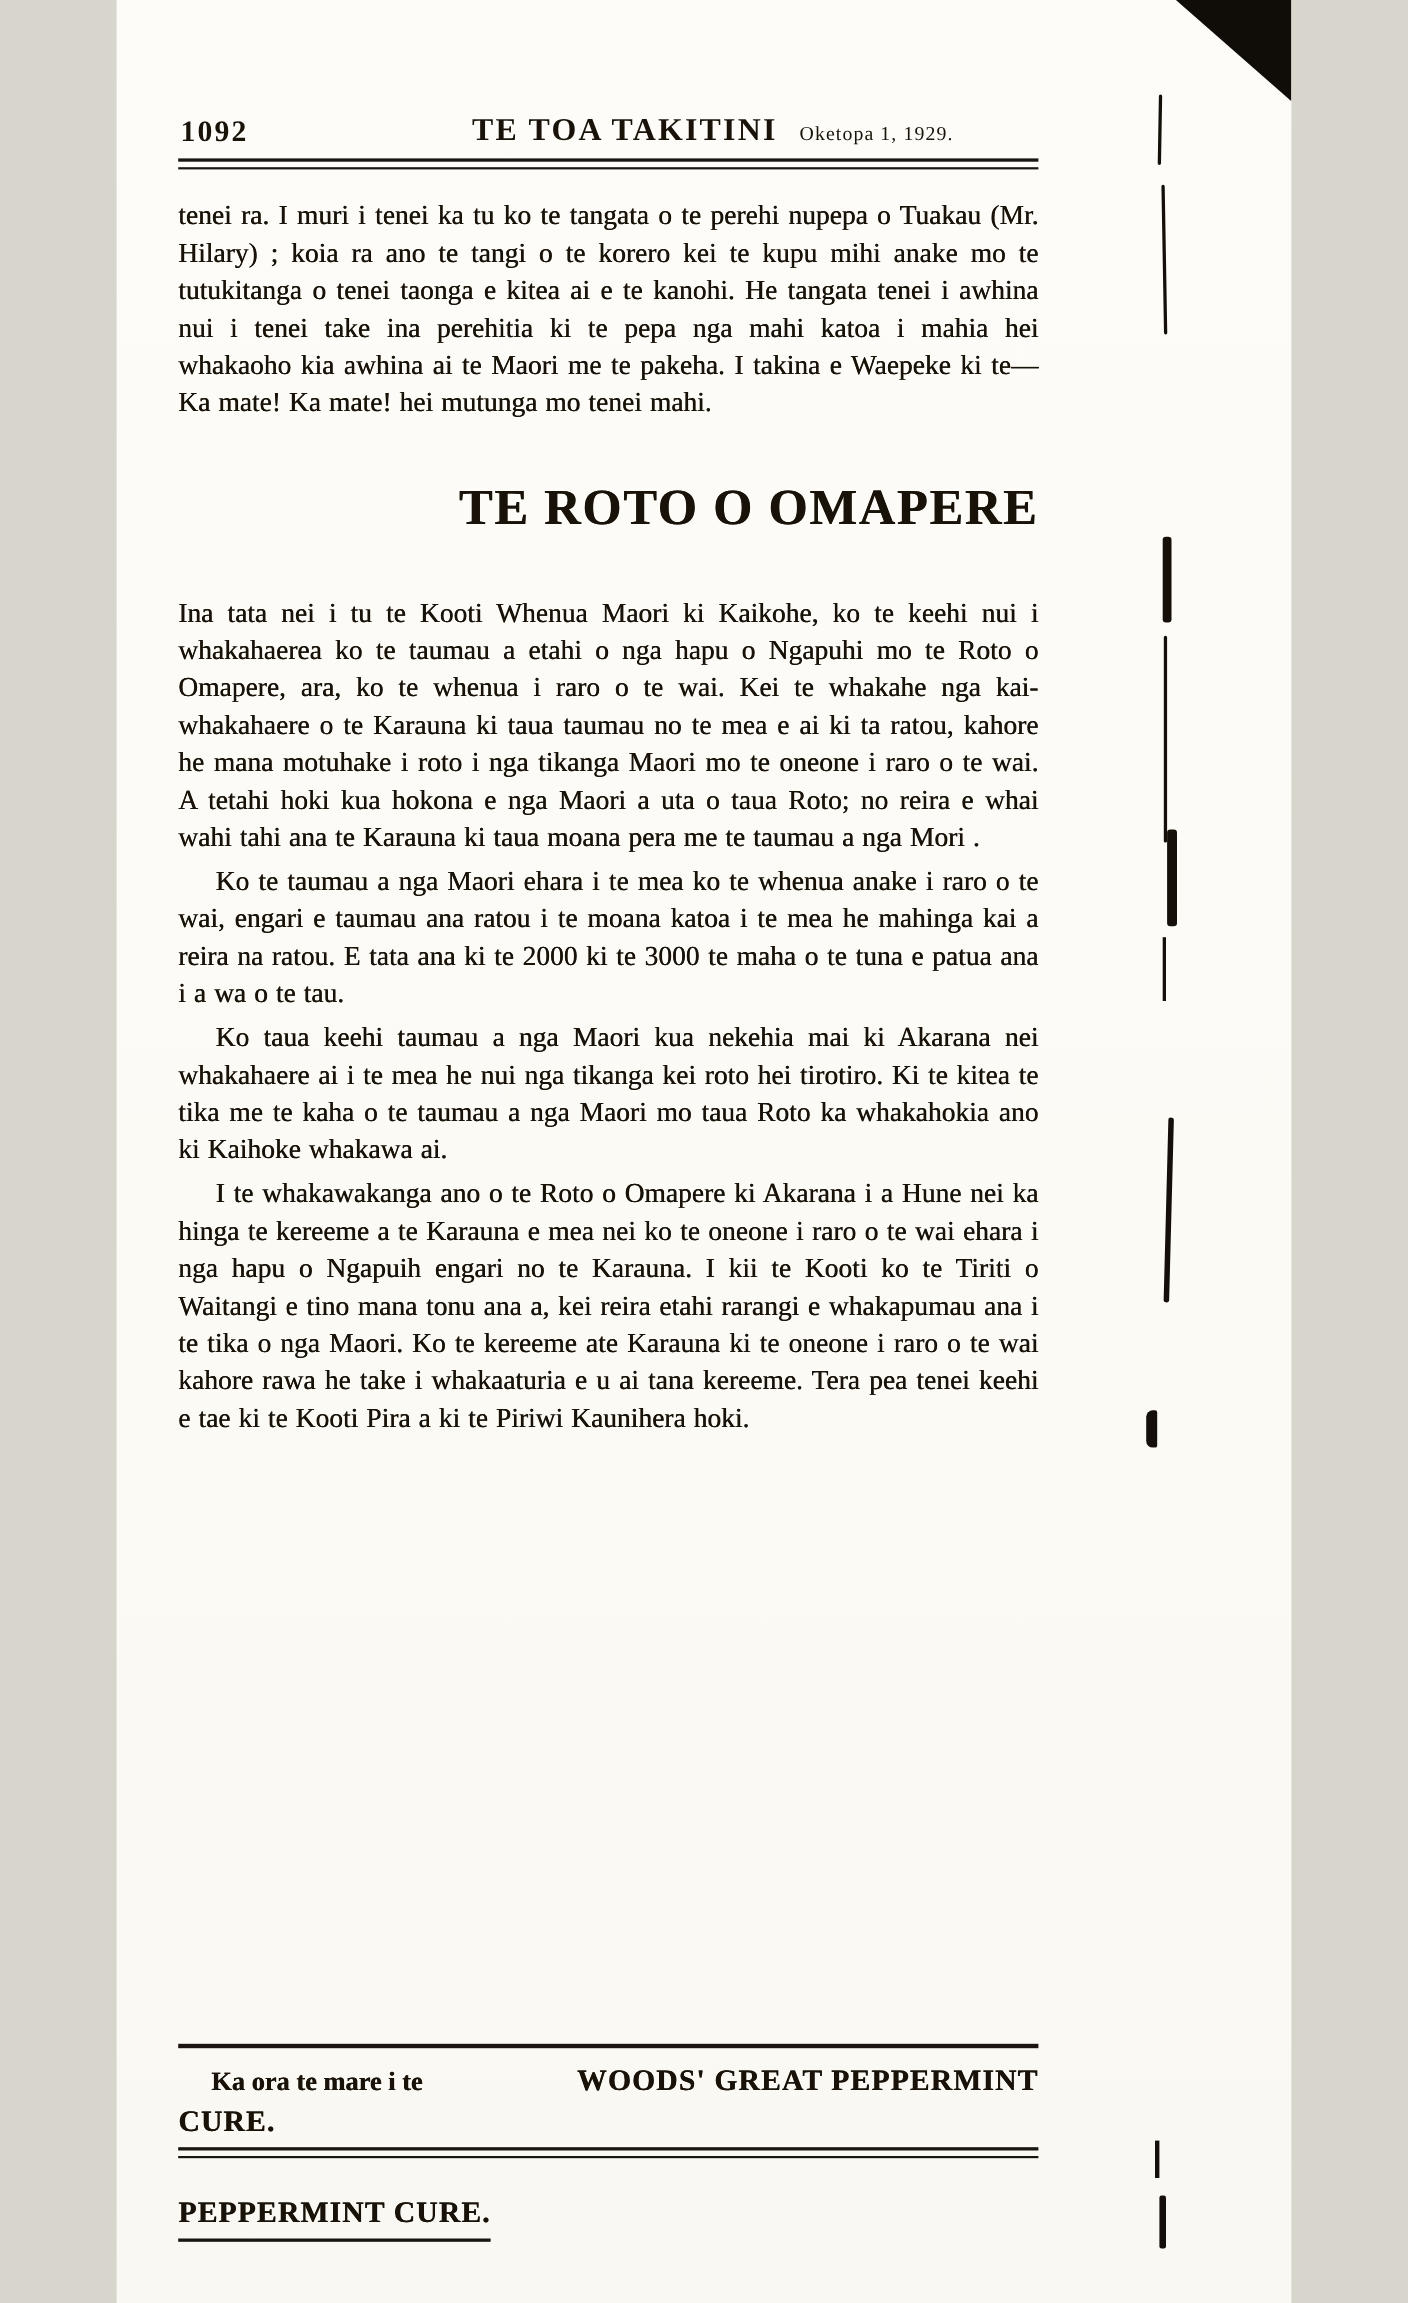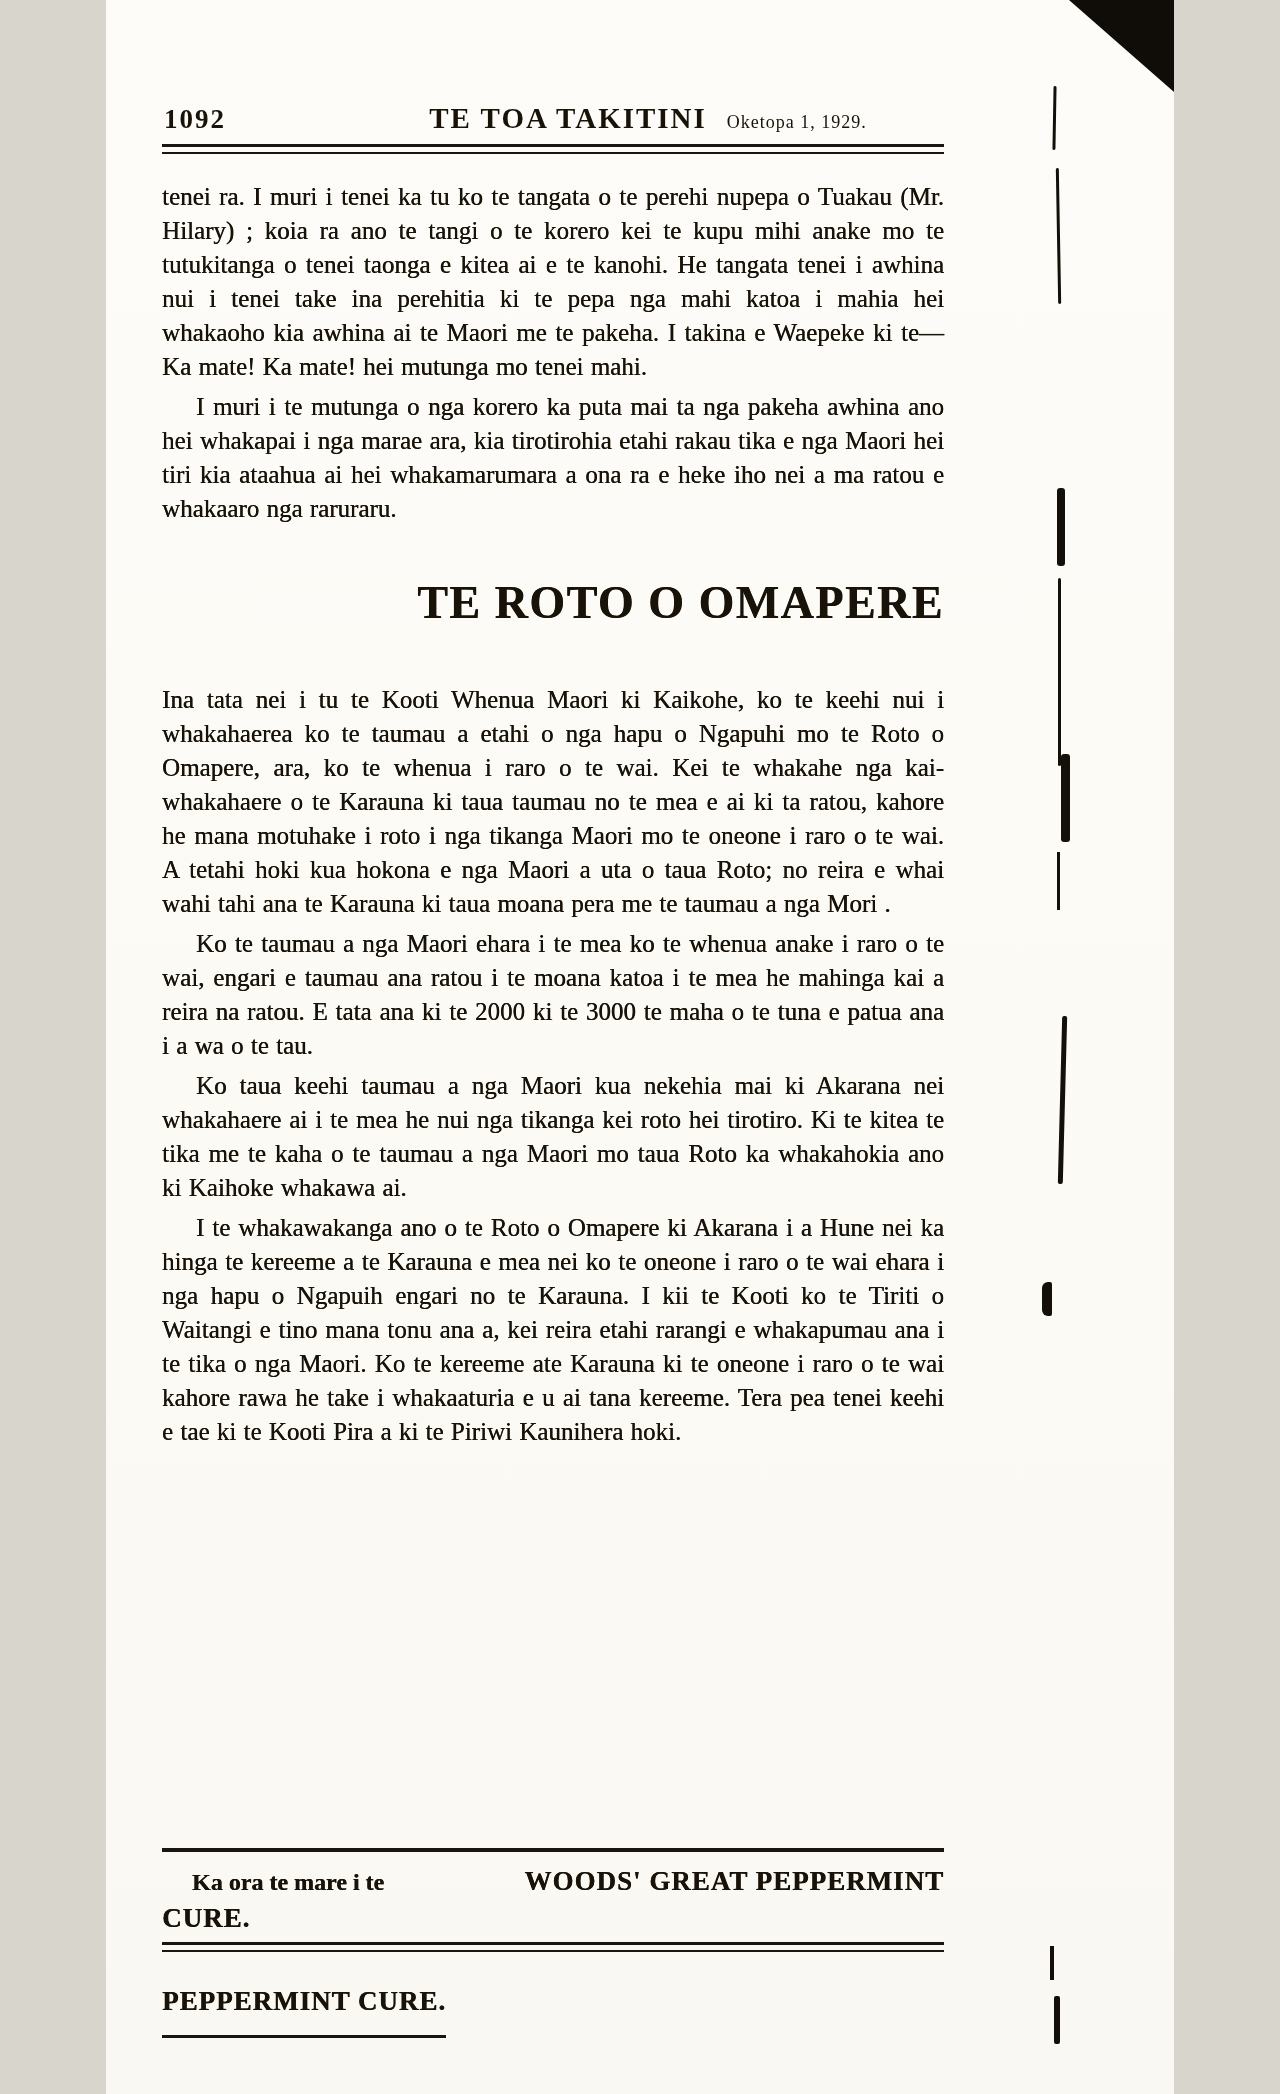--- a/index.html
+++ b/index.html
@@ -100,21 +100,21 @@
     font-size: 27px;
     font-weight: bold;
     letter-spacing: 1px;
     text-shadow: 0.4px 0 0 currentColor;
   }
   .ad-divider { margin-top: 8px; }
   .ad-second { margin-top: 34px; }
   .underline {
     display: inline-block;
     border-bottom: 3px solid #1a1510;
-    padding-bottom: 18px;
+    padding-bottom: 8px;
   }
 
   
   .artifact { position: absolute; background: #141009; }
   .a1  { left: 947px; top: 86px;   width: 3px;  height: 64px;  border-radius: 2px; transform: rotate(1deg); }
   .a2  { left: 951px; top: 168px;  width: 3px;  height: 136px; border-radius: 2px; transform: rotate(-1deg); }
   .a3  { left: 951px; top: 488px;  width: 8px;  height: 78px;  border-radius: 3px; }
   .a4  { left: 952px; top: 578px;  width: 3px;  height: 188px; border-radius: 2px; }
   .a5  { left: 955px; top: 754px;  width: 9px;  height: 88px;  border-radius: 3px; }
   .a6  { left: 951px; top: 852px;  width: 3px;  height: 58px; }
@@ -154,21 +154,20 @@
     <header class="masthead-row">
       <span class="page-number">1092</span>
       <span class="masthead-title">TE TOA TAKITINI</span>
       <span class="issue-date">Oketopa 1, 1929.</span>
     </header>
 
     <div class="rule-double header-rule"></div>
 
     <section class="body-text">
       <p class="no-indent">tenei ra. I muri i tenei ka tu ko te tangata o te perehi nupepa o Tuakau (Mr. Hilary) ; koia ra ano te tangi o te korero kei te kupu mihi anake mo te tutukitanga o tenei taonga e kitea ai e te kanohi. He tangata tenei i awhina nui i tenei take ina perehitia ki te pepa nga mahi katoa i mahia hei whakaoho kia awhina ai te Maori me te pakeha. I takina e Waepeke ki te—Ka mate! Ka mate! hei mutunga mo tenei mahi.</p>
-      <p>I muri i te mutunga o nga korero ka puta mai ta nga pakeha awhina ano hei whakapai i nga marae ara, kia tirotirohia etahi rakau tika e nga Maori hei tiri kia ataahua ai hei whakamarumara a ona ra e heke iho nei a ma ratou e whakaaro nga raruraru.</p>
     </section>
 
     <h1 class="article-heading">TE ROTO O OMAPERE</h1>
 
     <section class="body-text">
       <p class="no-indent">Ina tata nei i tu te Kooti Whenua Maori ki Kaikohe, ko te keehi nui i whakahaerea ko te taumau a etahi o nga hapu o Ngapuhi mo te Roto o Omapere, ara, ko te whenua i raro o te wai. Kei te whakahe nga kai-whakahaere o te Karauna ki taua taumau no te mea e ai ki ta ratou, kahore he mana motuhake i roto i nga tikanga Maori mo te oneone i raro o te wai. A tetahi hoki kua hokona e nga Maori a uta o taua Roto; no reira e whai wahi tahi ana te Karauna ki taua moana pera me te taumau a nga Mori .</p>
       <p>Ko te taumau a nga Maori ehara i te mea ko te whenua anake i raro o te wai, engari e taumau ana ratou i te moana katoa i te mea he mahinga kai a reira na ratou. E tata ana ki te 2000 ki te 3000 te maha o te tuna e patua ana i a wa o te tau.</p>
       <p>Ko taua keehi taumau a nga Maori kua nekehia mai ki Akarana nei whakahaere ai i te mea he nui nga tikanga kei roto hei tirotiro. Ki te kitea te tika me te kaha o te taumau a nga Maori mo taua Roto ka whakahokia ano ki Kaihoke whakawa ai.</p>
       <p>I te whakawakanga ano o te Roto o Omapere ki Akarana i a Hune nei ka hinga te kereeme a te Karauna e mea nei ko te oneone i raro o te wai ehara i nga hapu o Ngapuih engari no te Karauna. I kii te Kooti ko te Tiriti o Waitangi e tino mana tonu ana a, kei reira etahi rarangi e whakapumau ana i te tika o nga Maori. Ko te kereeme ate Karauna ki te oneone i raro o te wai kahore rawa he take i whakaaturia e u ai tana kereeme. Tera pea tenei keehi e tae ki te Kooti Pira a ki te Piriwi Kaunihera hoki.</p>
     </section>

